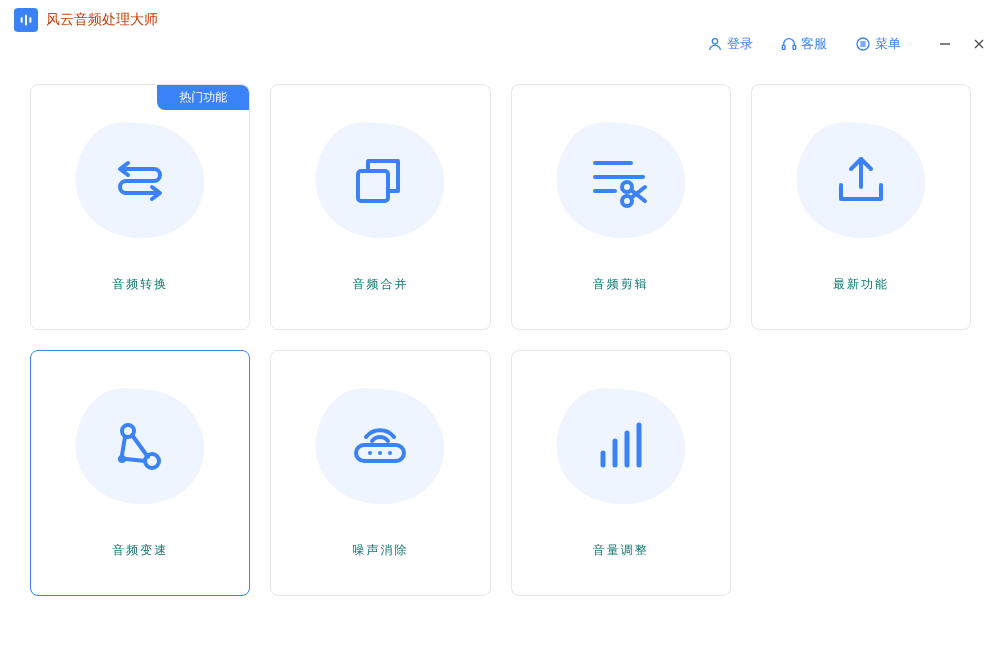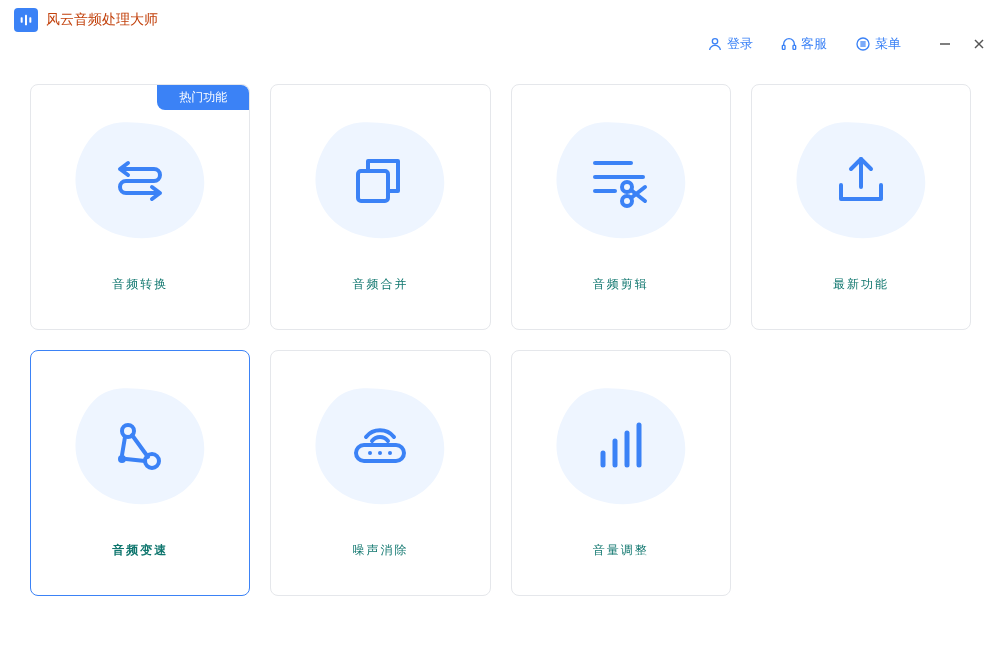--- a/index.html
+++ b/index.html
@@ -90,21 +90,20 @@
       height: 246px;
       display: flex;
       flex-direction: column;
       align-items: center;
       justify-content: center;
       cursor: pointer;
       background: #fff;
     }
     .card.active {
       border-color: #3b82f6;
-      font-weight: bold;
     }
     .badge {
       position: absolute;
       top: 0;
       right: 0;
       background: #3b82f6;
       color: #fff;
       font-size: 12px;
       padding: 4px 22px;
       border-radius: 0 8px 0 8px;

